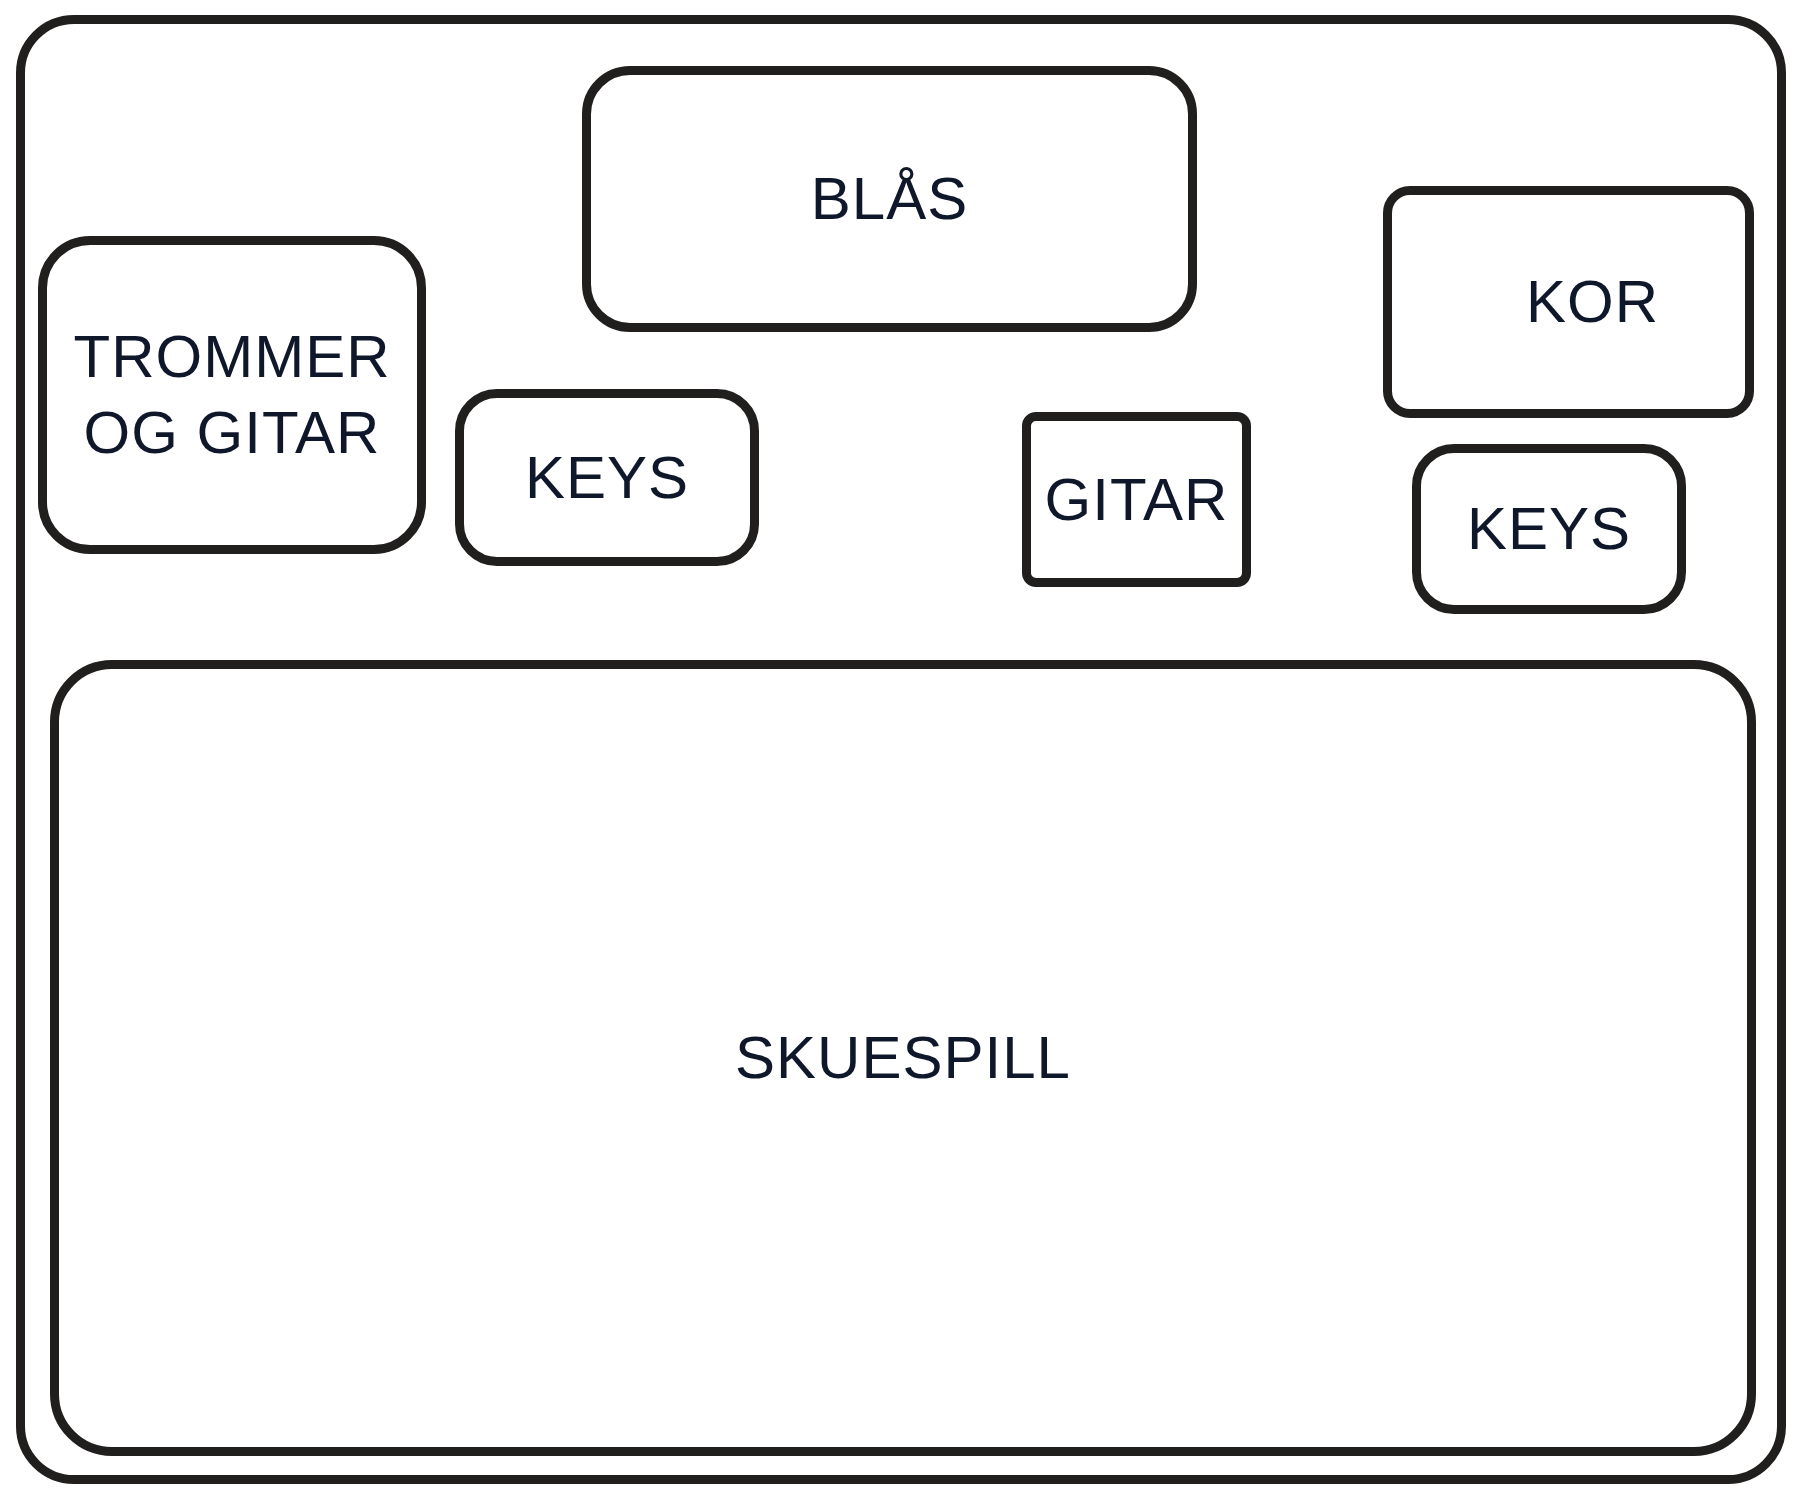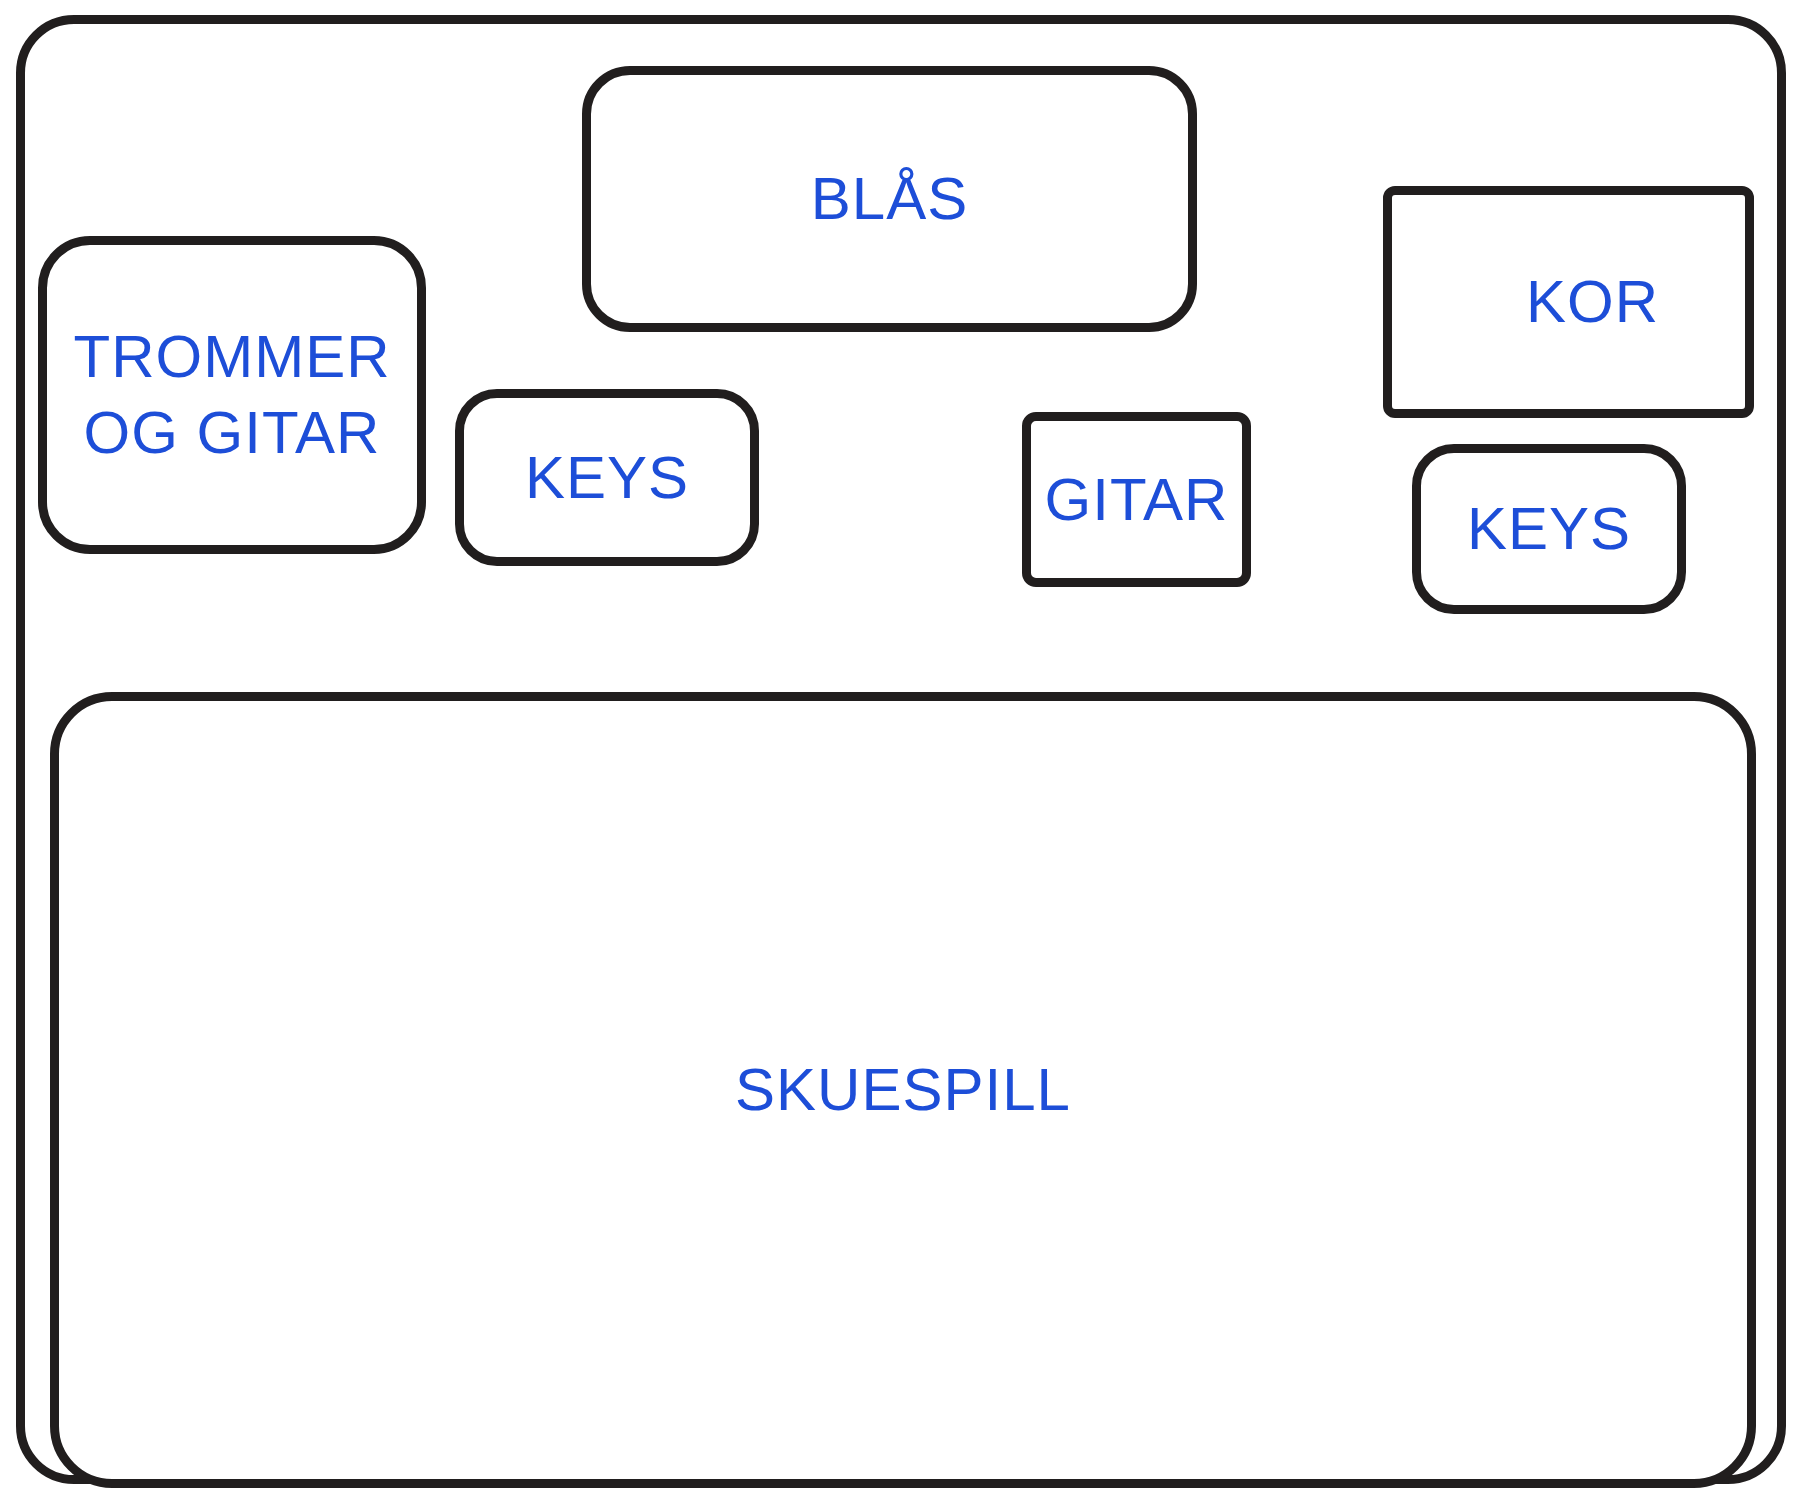--- a/index.html
+++ b/index.html
@@ -33,33 +33,33 @@
     border: 9px solid #211e1e;
     background: #ffffff;
     display: flex;
     align-items: center;
     justify-content: center;
     text-align: center;
     font-size: 60px;
     font-weight: 500;
     letter-spacing: 1px;
     line-height: 76px;
-    color: #1d4ed8;
+    color: #0f172a;
   }
   .zone-label {
     display: block;
     white-space: nowrap;
   }
   .zone-blas      { left: 582px;  top: 66px;  width: 615px;  height: 266px; border-radius: 48px; }
   .zone-trommer   { left: 38px;   top: 236px; width: 388px;  height: 318px; border-radius: 52px; }
   .zone-keys-left { left: 455px;  top: 389px; width: 304px;  height: 177px; border-radius: 42px; }
   .zone-gitar     { left: 1022px; top: 412px; width: 229px;  height: 175px; border-radius: 14px; }
-  .zone-kor       { left: 1383px; top: 186px; width: 371px;  height: 232px; border-radius: 12px; padding-left: 48px; }
+  .zone-kor       { left: 1383px; top: 186px; width: 371px;  height: 232px; border-radius: 27px; padding-left: 48px; }
   .zone-keys-right{ left: 1412px; top: 444px; width: 274px;  height: 170px; border-radius: 42px; }
-  .zone-skuespill { left: 50px;   top: 660px; width: 1706px; height: 796px; border-radius: 62px; margin-top: 32px; }
+  .zone-skuespill { left: 50px;   top: 660px; width: 1706px; height: 796px; border-radius: 62px; }
   .two-line {
     flex-direction: column;
     text-align: right;
   }
 </style>
 </head>
 <body>
 
 <div class="canvas">
 

